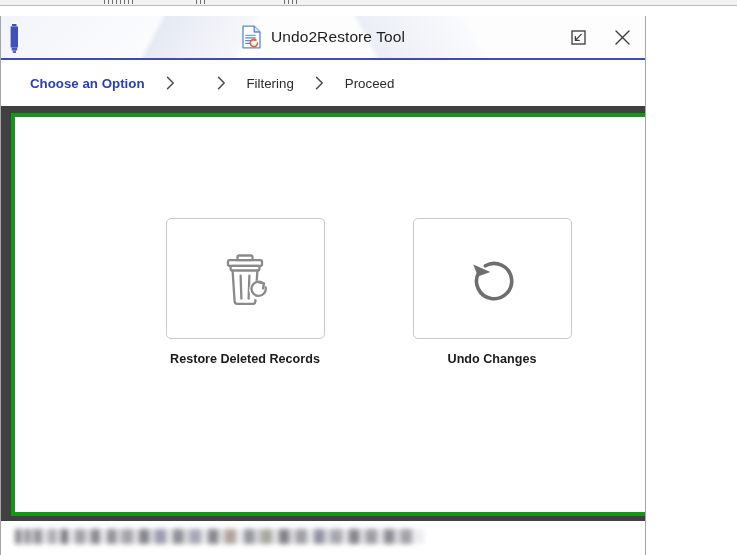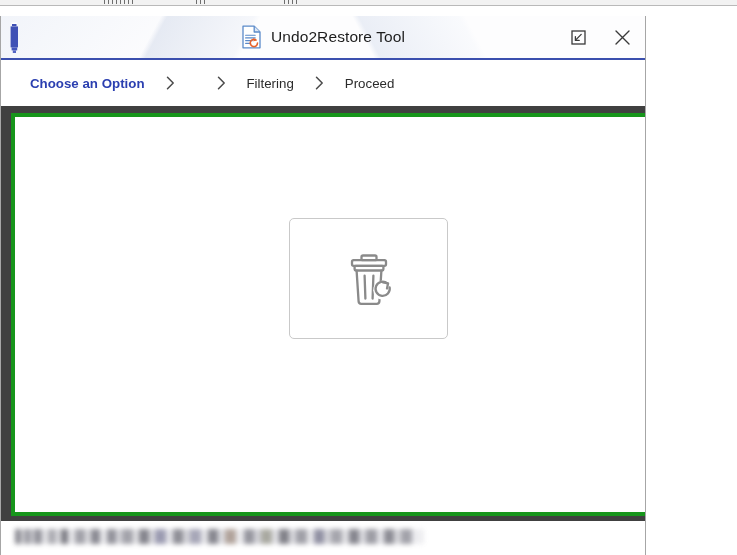--- a/index.html
+++ b/index.html
@@ -373,22 +373,32 @@
               <line x1="27.6" y1="28.6" x2="28.4" y2="51.6"></line>
               <line x1="36.4" y1="28.6" x2="35.6" y2="51.6"></line>
             </g>
             <circle cx="45.8" cy="43.2" r="9.6" fill="#ffffff"></circle>
             <g fill="none" stroke="#8a8a8a" stroke-width="2.3" stroke-linecap="round" stroke-linejoin="round">
               <path d="M52.6 40.3 a7.1 7.1 0 1 1 -2.3 -3.9"></path>
               <path d="M45.9 35.3 L51.1 36.3 L50.0 41.4"></path>
             </g>
           </svg>
         </div>
+        <div class="option-label">Restore Deleted Records</div>
       </div>
 
+      <div class="option-card-wrap">
+        <div class="option-card">
+          <svg width="64" height="64" viewBox="0 0 64 64">
+            <path d="M18.8 25.4 a17.6 17.6 0 1 0 6.6 -6.6" fill="none" stroke="#6e6e6e" stroke-width="3.6" stroke-linecap="round"></path>
+            <path d="M13.2 17.4 L18.0 29.6 L30.4 25.0 Z" fill="#6e6e6e"></path>
+          </svg>
+        </div>
+        <div class="option-label">Undo Changes</div>
+      </div>
 
     </div>
 
     <button id="proceed-button">Proceed</button>
   </section>
 
   <div id="status-bar">
     <div id="status-redacted"></div>
     <div id="status-divider"></div>
   </div>

